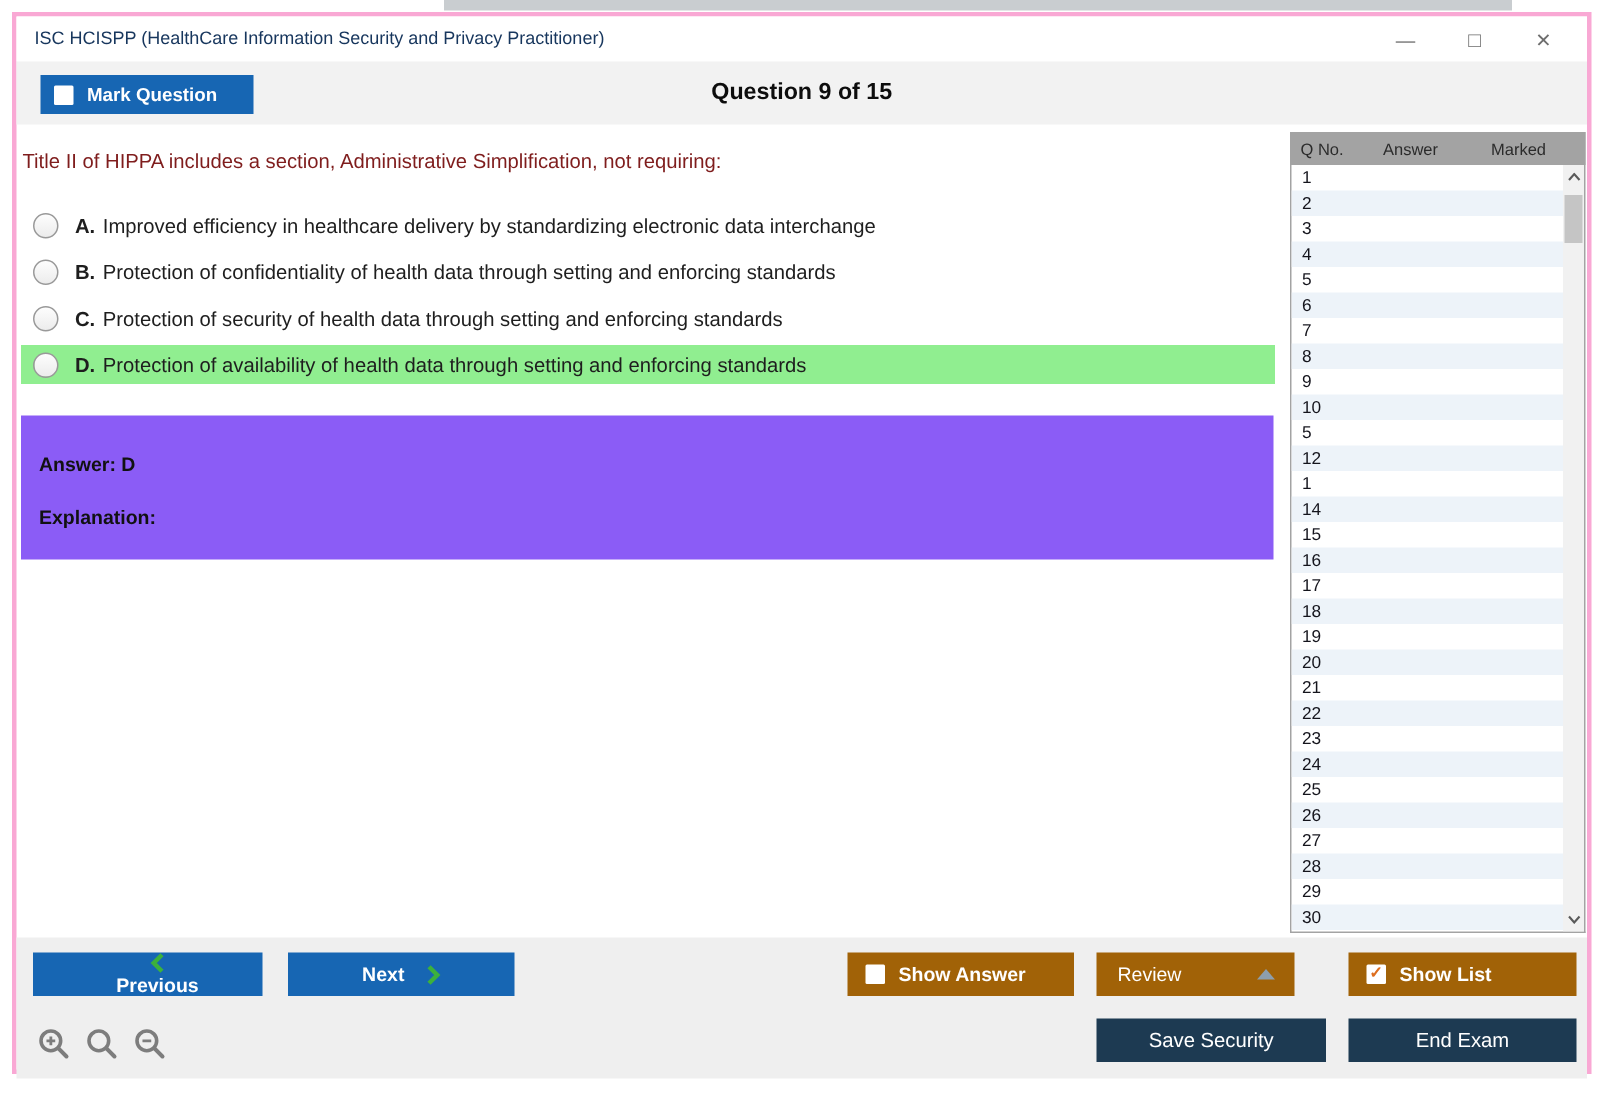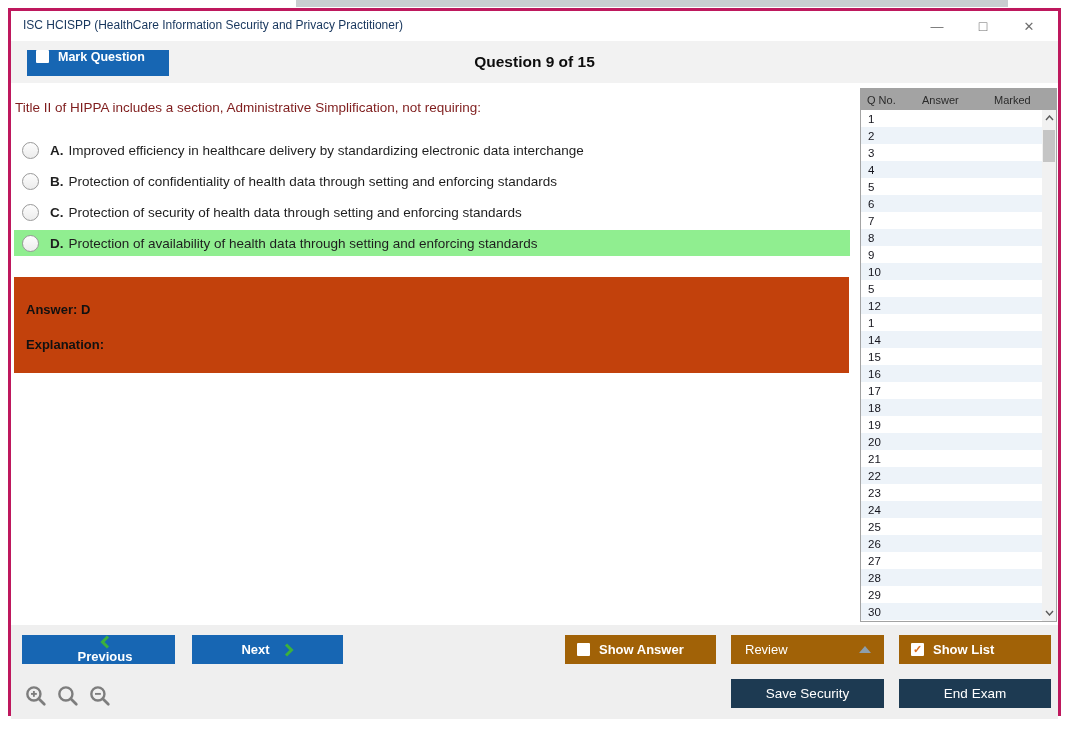--- a/index.html
+++ b/index.html
@@ -2,54 +2,54 @@
 <html><head>
 <meta charset="utf-8">
 <style>
   * { margin:0; padding:0; box-sizing:border-box; }
   html,body { width:1075px; height:735px; background:#ffffff; overflow:hidden;
               font-family:"Liberation Sans", sans-serif; }
 
   .bg-strip { position:absolute; top:0; left:296px; width:712px; height:7px; background:#c9cdd0; }
 
   .window { position:absolute; left:8px; top:8px; width:1053px; height:708px;
-            border:3px solid #be185d; background:#fff; }
+            border:3px solid #f9a8d4; background:#fff; }
 
   
   .titlebar { position:absolute; left:0; top:0; width:100%; height:30px; background:#fff; }
   .titlebar .title { position:absolute; left:12px; top:7px; font-size:12px; color:#17365d; }
   .win-controls { position:absolute; right:6px; top:0; height:30px; display:flex; align-items:center; }
   .win-btn { width:46px; height:30px; display:flex; align-items:center; justify-content:center;
              color:#6e6e6e; cursor:default; }
   .win-btn.min { font-size:13px; }
   .win-btn.max { font-size:14px; }
   .win-btn.close { font-size:13px; }
 
   
   .band { position:absolute; left:0; top:30px; width:100%; height:42px; background:#f2f2f2; }
   .q-counter { position:absolute; left:0; right:0; top:12px; text-align:center;
                font-size:15.5px; font-weight:bold; color:#0d0d0d; }
   .mark-btn { position:absolute; left:16px; top:9px; width:142px; height:26px;
               background:#1766b3; color:#fff; font-weight:bold; font-size:12.5px;
-              display:flex; align-items:flex-start; padding-left:9px; cursor:pointer; }
+              display:flex; align-items:center; padding-left:9px; cursor:pointer; }
   .cbox { width:13px; height:13px; background:#fff; border-radius:1px; display:inline-flex;
           align-items:center; justify-content:center; margin-right:9px; flex:0 0 auto; }
 
   
   .question-text { position:absolute; left:4px; top:89px; font-size:13.5px; color:#7f1d1d; }
   .options { position:absolute; left:3px; top:126px; width:836px; }
   .option { display:flex; align-items:center; height:26px; margin-bottom:5px; padding-left:8px;
             font-size:13.5px; color:#1e1e1e; cursor:pointer; }
   .option.highlight { background:#90ee90; }
   .radio { width:17px; height:17px; border:1px solid #999; border-radius:50%;
            background:linear-gradient(#fdfdfd,#ececec); margin-right:11px; flex:0 0 auto; }
   .opt-letter { font-weight:bold; margin-right:5px; }
 
   .answer-box { position:absolute; left:3px; top:266px; width:835px; height:96px;
-                background:#c2410c; padding:25px 12px 0 12px; }
+                background:#8b5cf6; padding:25px 12px 0 12px; }
   .answer-box p { font-size:13px; font-weight:bold; color:#111; margin-bottom:20px; }
 
   
   .panel { position:absolute; left:849px; top:77px; width:197px; }
   .panel-header { height:22px; border:1px solid #a3a3a3; border-bottom:1px solid #a3a3a3;
                   background:#a3a3a3; position:relative; font-size:11px; color:#2b2b2b; }
   .panel-header span { position:absolute; top:5px; }
   .col-qno { left:6px; } .col-answer { left:61px; } .col-marked { left:133px; }
   .panel-list { position:relative; height:512px; border:1px solid #a3a3a3; border-top:none;
                 background:#fff; overflow:hidden; }
@@ -67,21 +67,21 @@
   .btn { position:absolute; height:29px; display:flex; align-items:center; color:#fff;
          font-size:13px; cursor:pointer; }
   .btn-blue { background:#1766b3; font-weight:bold; }
   .btn-orange { background:#a16207; font-weight:bold; }
   .btn-navy { background:#1d3a52; font-weight:normal; justify-content:center; font-size:13.5px; }
   .btn-previous { left:11px; top:10px; width:153px; padding-left:13px;flex-direction:column; }
   .btn-previous .lbl { flex:1; text-align:center; }
   .btn-next { left:181px; top:10px; width:151px; justify-content:center; }
   .btn-next .lbl { margin-right:14px; }
   .btn-show-answer { left:554px; top:10px; width:151px; padding-left:12px; }
-  .btn-review { left:720px; top:10px; width:153px; padding-left:14px; font-weight:normal; }
+  .btn-review { left:720px; top:10px; width:132px; padding-left:14px; font-weight:normal; }
   .btn-show-list { left:888px; top:10px; width:152px; padding-left:12px; }
   .btn-save { left:720px; top:54px; width:153px; }
   .btn-end { left:888px; top:54px; width:152px; }
   .tri-up { position:absolute; right:13px; top:11px; width:0; height:0;
             border-left:6px solid transparent; border-right:6px solid transparent;
             border-bottom:7px solid #8d9eac; }
   .check { color:#dd6e1f; font-size:11px; font-weight:bold; line-height:1; }
 
   .zoom-icons { position:absolute; left:13px; top:59px; display:flex; gap:7px; }
   .zoom-icons svg { cursor:pointer; }

